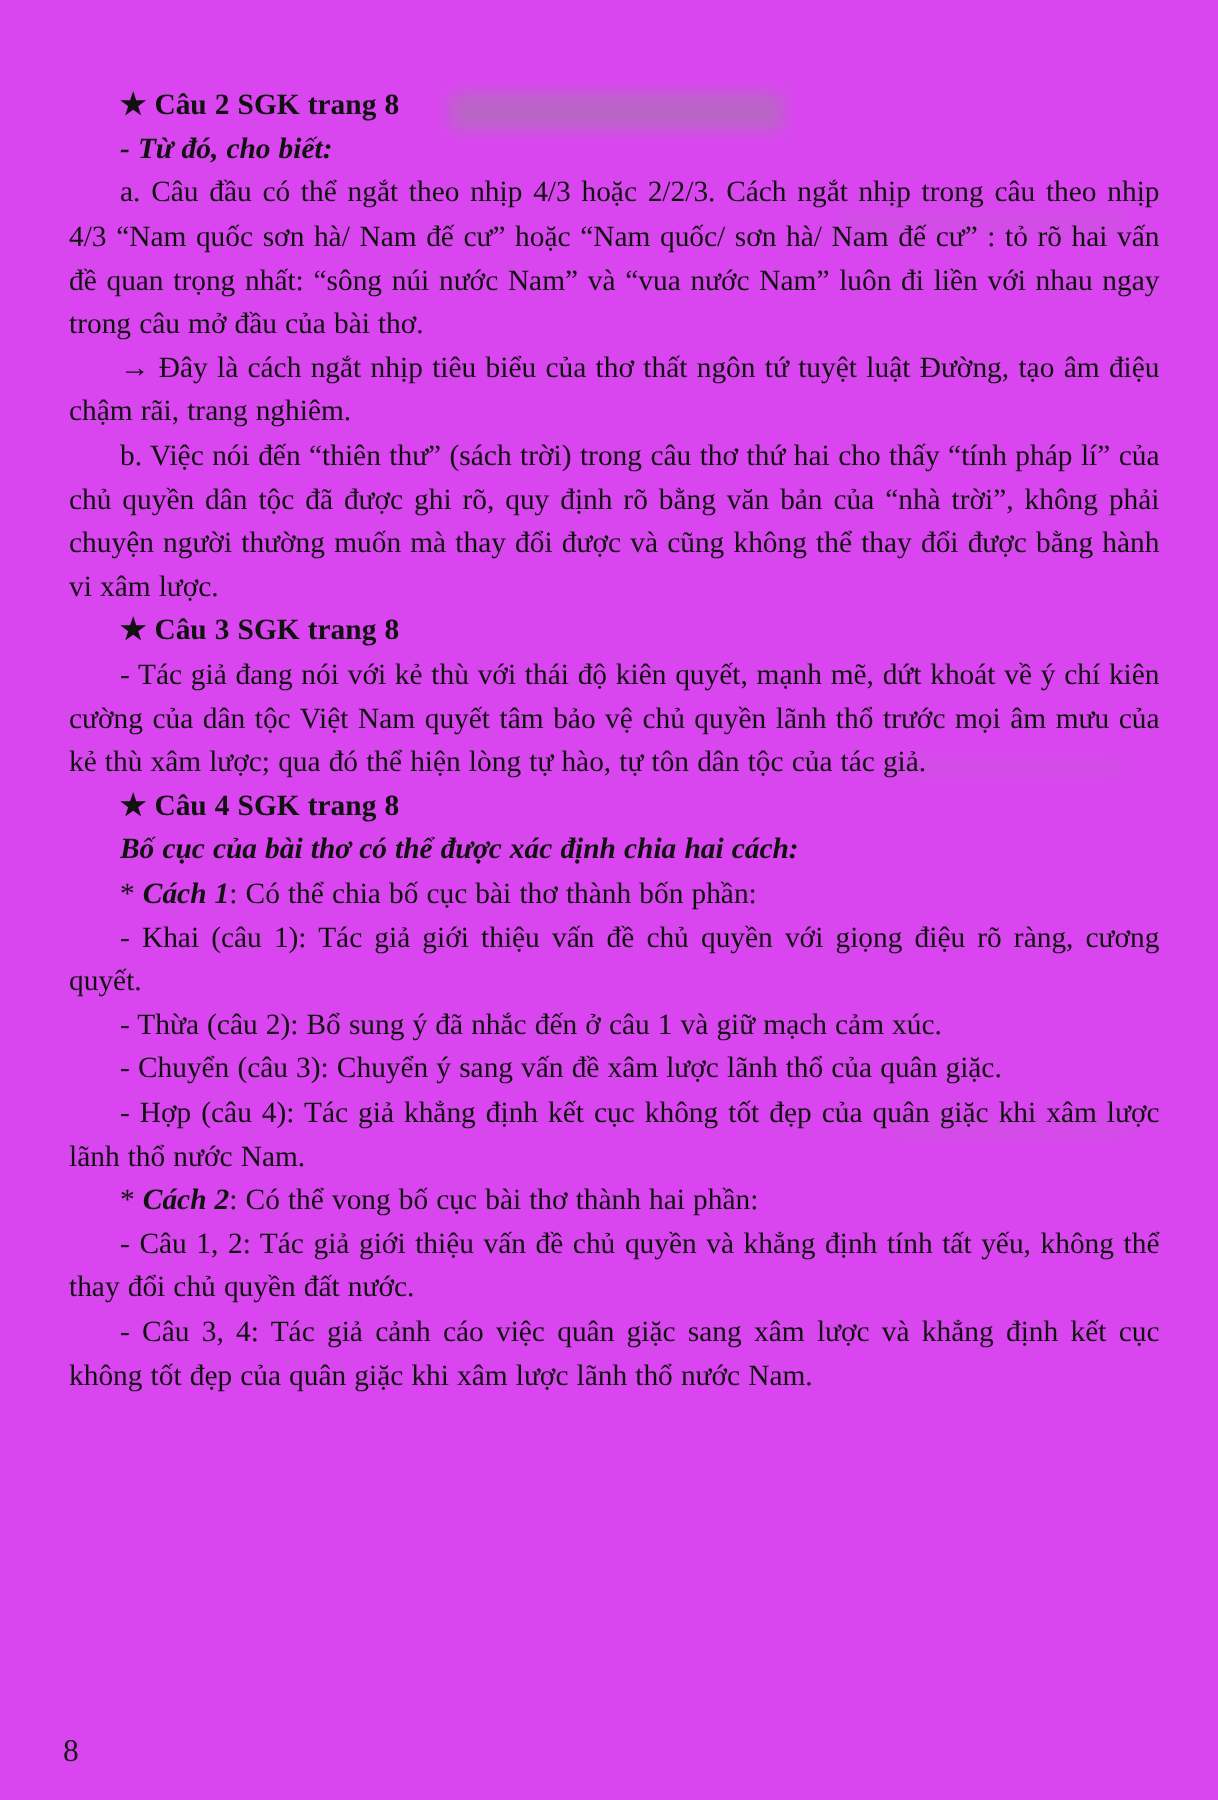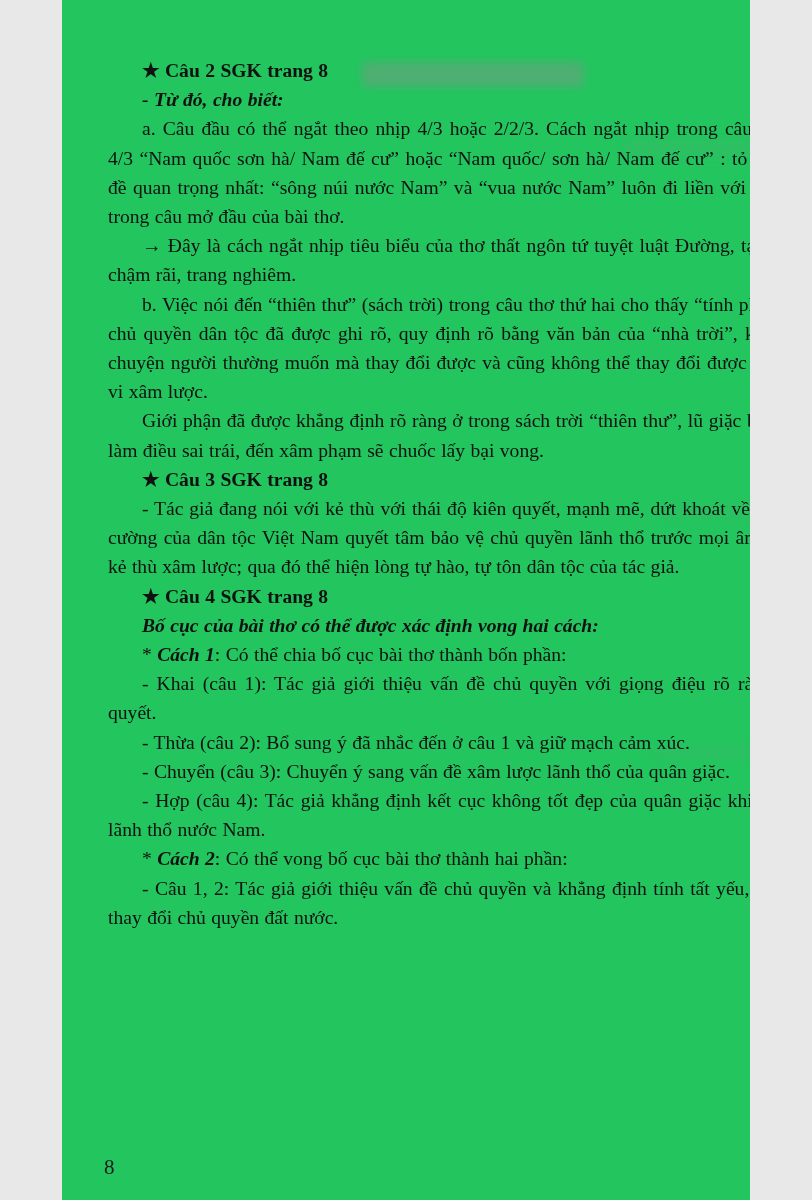--- a/index.html
+++ b/index.html
@@ -2,24 +2,24 @@
 <html><head>
 <meta charset="utf-8">
 <style>
   html, body {
     margin: 0;
     padding: 0;
     background: #e8e8e8;
   }
   .page {
     position: relative;
-    width: 688px;
+    width: 812px;
     height: 1200px;
     margin: 0 auto;
-    background: #22c55e;
+    background: #d946ef;
     overflow: hidden;
     font-family: "Liberation Serif", "DejaVu Serif", serif;
     color: #111;
   }
   .content {
     position: absolute;
     top: 56px;
     left: 46px;
     width: 727px;
   }
@@ -67,29 +67,29 @@
   <div class="smudge smudge-2"></div>
   <div class="smudge smudge-3"></div>
   <div class="smudge smudge-4"></div>
 
   <div class="content">
       <p class="block heading"><span class="bold">★ Câu 2 SGK trang 8</span></p>
       <p class="block paragraph"><span class="bolditalic">- Từ đó, cho biết:</span></p>
       <p class="block paragraph"><span>a. Câu đầu có thể ngắt theo nhịp 4/3 hoặc 2/2/3. Cách ngắt nhịp trong câu theo nhịp 4/3 “Nam quốc sơn hà/ Nam đế cư” hoặc “Nam quốc/ sơn hà/ Nam đế cư” : tỏ rõ hai vấn đề quan trọng nhất: “sông núi nước Nam” và “vua nước Nam” luôn đi liền với nhau ngay trong câu mở đầu của bài thơ.</span></p>
       <p class="block paragraph"><span>→ Đây là cách ngắt nhịp tiêu biểu của thơ thất ngôn tứ tuyệt luật Đường, tạo âm điệu chậm rãi, trang nghiêm.</span></p>
       <p class="block paragraph"><span>b. Việc nói đến “thiên thư” (sách trời) trong câu thơ thứ hai cho thấy “tính pháp lí” của chủ quyền dân tộc đã được ghi rõ, quy định rõ bằng văn bản của “nhà trời”, không phải chuyện người thường muốn mà thay đổi được và cũng không thể thay đổi được bằng hành vi xâm lược.</span></p>
-      <p class="block paragraph"><span>Giới phận đã được khẳng định rõ ràng ở trong sách trời “thiên thư”, lũ giặc bạo ngược, làm điều sai trái, đến xâm phạm sẽ chuốc lấy bại vong.</span></p>
       <p class="block heading"><span class="bold">★ Câu 3 SGK trang 8</span></p>
       <p class="block paragraph"><span>- Tác giả đang nói với kẻ thù với thái độ kiên quyết, mạnh mẽ, dứt khoát về ý chí kiên cường của dân tộc Việt Nam quyết tâm bảo vệ chủ quyền lãnh thổ trước mọi âm mưu của kẻ thù xâm lược; qua đó thể hiện lòng tự hào, tự tôn dân tộc của tác giả.</span></p>
       <p class="block heading"><span class="bold">★ Câu 4 SGK trang 8</span></p>
-      <p class="block paragraph"><span class="bolditalic">Bố cục của bài thơ có thể được xác định vong hai cách:</span></p>
+      <p class="block paragraph"><span class="bolditalic">Bố cục của bài thơ có thể được xác định chia hai cách:</span></p>
       <p class="block paragraph"><span>* </span><span class="bolditalic">Cách 1</span><span>: Có thể chia bố cục bài thơ thành bốn phần:</span></p>
       <p class="block paragraph"><span>- Khai (câu 1): Tác giả giới thiệu vấn đề chủ quyền với giọng điệu rõ ràng, cương quyết.</span></p>
       <p class="block paragraph"><span>- Thừa (câu 2): Bổ sung ý đã nhắc đến ở câu 1 và giữ mạch cảm xúc.</span></p>
       <p class="block paragraph"><span>- Chuyển (câu 3): Chuyển ý sang vấn đề xâm lược lãnh thổ của quân giặc.</span></p>
       <p class="block paragraph"><span>- Hợp (câu 4): Tác giả khẳng định kết cục không tốt đẹp của quân giặc khi xâm lược lãnh thổ nước Nam.</span></p>
       <p class="block paragraph"><span>* </span><span class="bolditalic">Cách 2</span><span>: Có thể vong bố cục bài thơ thành hai phần:</span></p>
       <p class="block paragraph"><span>- Câu 1, 2: Tác giả giới thiệu vấn đề chủ quyền và khẳng định tính tất yếu, không thể thay đổi chủ quyền đất nước.</span></p>
+      <p class="block paragraph"><span>- Câu 3, 4: Tác giả cảnh cáo việc quân giặc sang xâm lược và khẳng định kết cục không tốt đẹp của quân giặc khi xâm lược lãnh thổ nước Nam.</span></p>
     </div>
 
   <div class="page-number">8</div>
 
 </div>
 
 </body></html>

